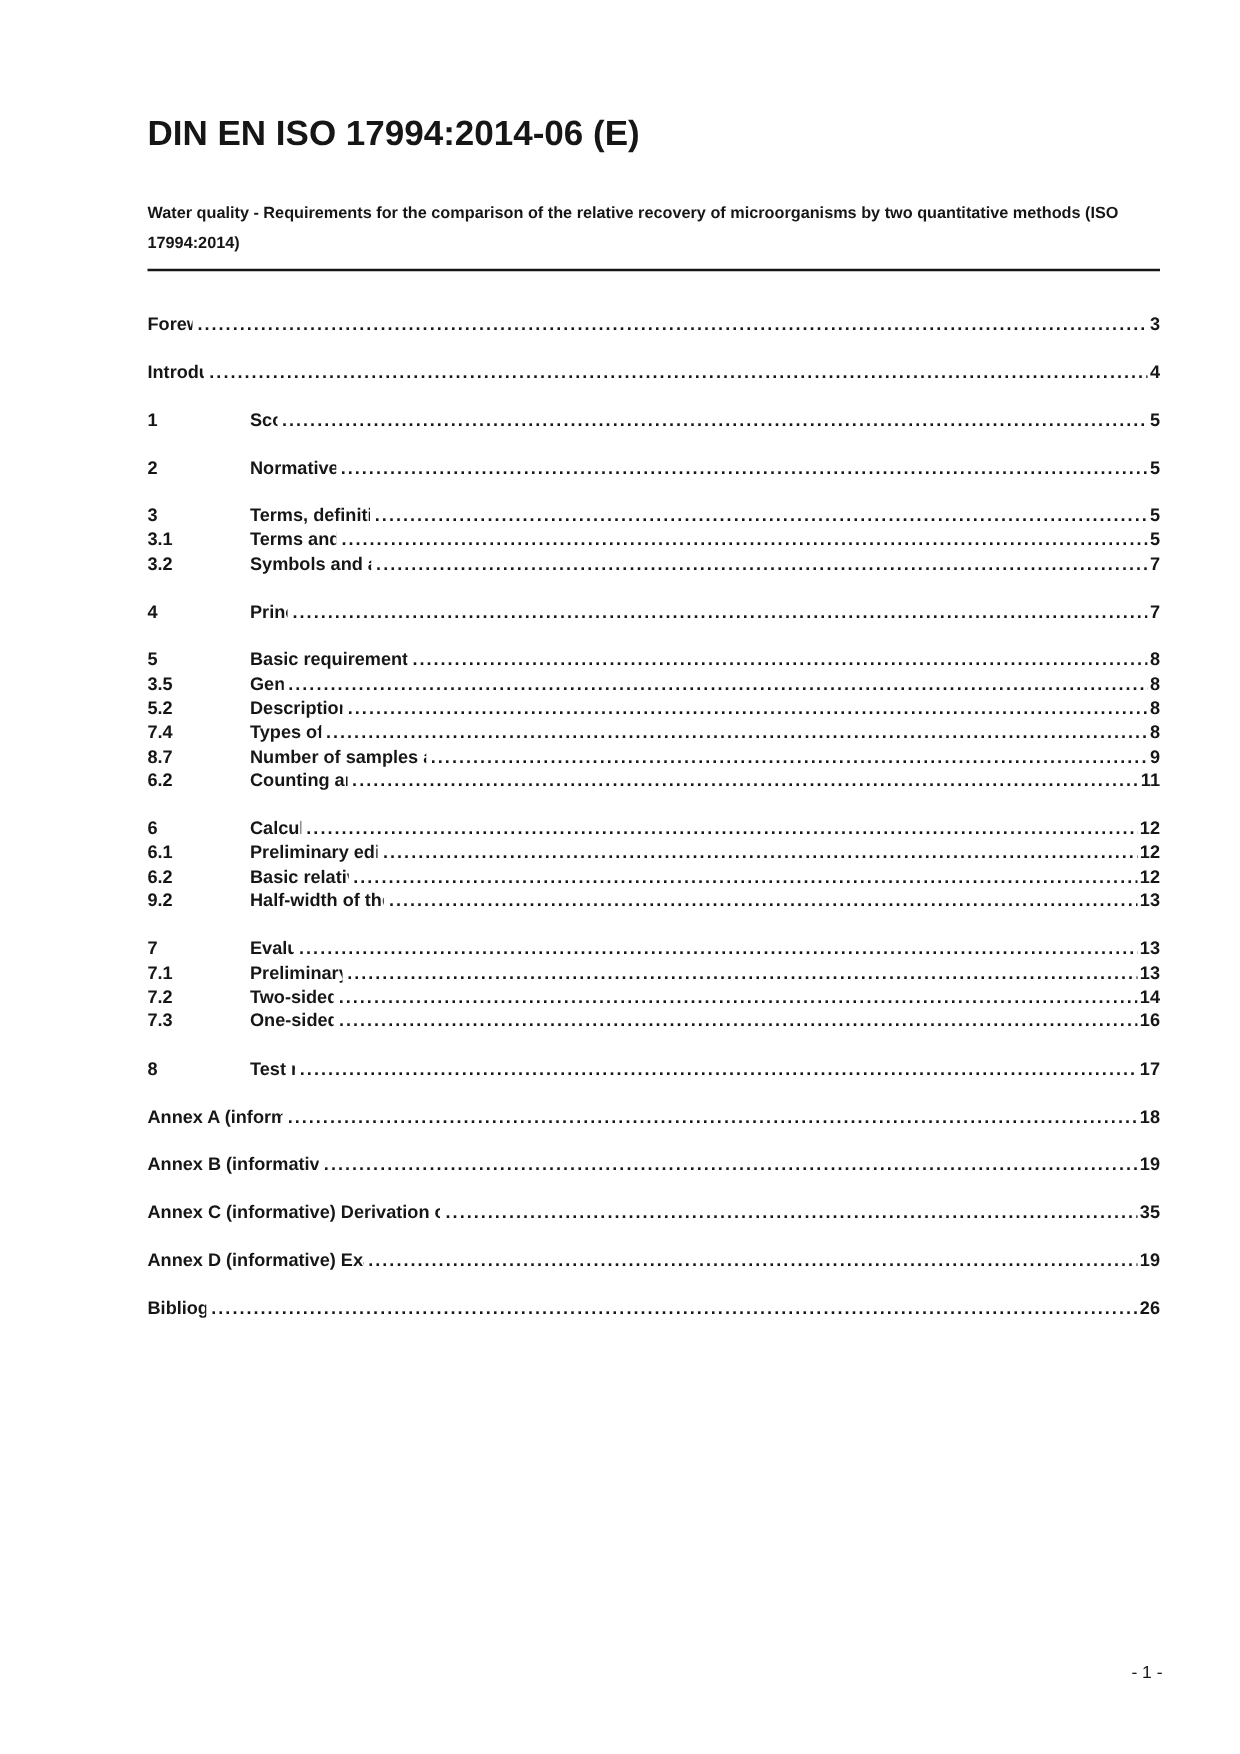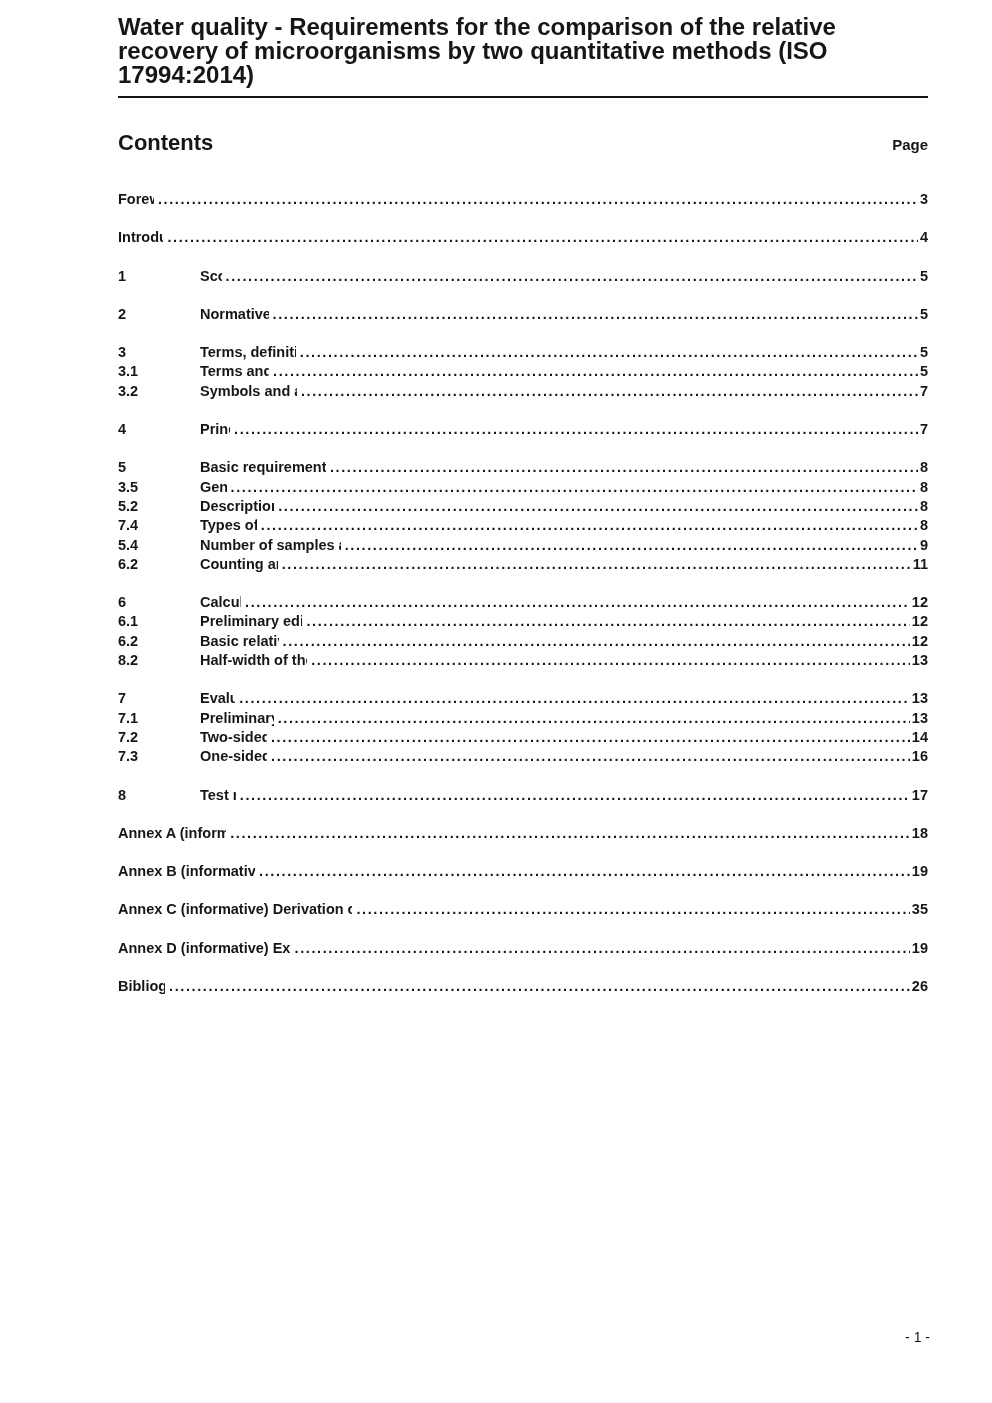--- a/index.html
+++ b/index.html
@@ -18,22 +18,22 @@
     top: 0;
     width: 810px;
   }
   .doc-number {
     margin-top: 90px;
     font-size: 28px;
     font-weight: bold;
     line-height: 34px;
   }
   .doc-title {
-    margin-top: 15px;
-    font-size: 24px;
+    margin-top: 34px;
+    font-size: 13px;
     font-weight: bold;
     line-height: 24px;
     padding-bottom: 9px;
     border-bottom: 2px solid #161616;
   }
   .contents-row {
     margin-top: 32px;
     display: flex;
     justify-content: space-between;
     align-items: baseline;
@@ -81,27 +81,24 @@
     font-size: 14px;
     font-weight: normal;
     color: #161616;
   }
 </style>
 </head>
 <body>
 
 <div class="page-content">
 
+  <div class="doc-number">DIN EN ISO 17994:2014-06 (E)</div>
 
   <div class="doc-title">Water quality - Requirements for the comparison of the relative recovery of microorganisms by two quantitative methods (ISO 17994:2014)</div>
 
-  <div class="contents-row">
-    <div class="contents-heading">Contents</div>
-    <div class="page-label">Page</div>
-  </div>
 
   <div class="toc" id="toc-list">
       <div class="toc-group">
         <div class="toc-row">
           <span class="toc-label">Foreword</span>
           <span class="toc-dots"></span>
           <span class="toc-page">3</span>
         </div>
       </div>
       <div class="toc-group">
@@ -174,21 +171,21 @@
           <span class="toc-dots"></span>
           <span class="toc-page">8</span>
         </div>
         <div class="toc-row">
           <span class="toc-num">7.4</span>
           <span class="toc-label">Types of samples</span>
           <span class="toc-dots"></span>
           <span class="toc-page">8</span>
         </div>
         <div class="toc-row">
-          <span class="toc-num">5.4</span>
+          <span class="toc-num">8.7</span>
           <span class="toc-label">Number of samples and participating laboratories</span>
           <span class="toc-dots"></span>
           <span class="toc-page">9</span>
         </div>
         <div class="toc-row">
           <span class="toc-num">6.2</span>
           <span class="toc-label">Counting and confirming</span>
           <span class="toc-dots"></span>
           <span class="toc-page">11</span>
         </div>
@@ -206,21 +203,21 @@
           <span class="toc-dots"></span>
           <span class="toc-page">12</span>
         </div>
         <div class="toc-row">
           <span class="toc-num">6.2</span>
           <span class="toc-label">Basic relative differences</span>
           <span class="toc-dots"></span>
           <span class="toc-page">12</span>
         </div>
         <div class="toc-row">
-          <span class="toc-num">8.2</span>
+          <span class="toc-num">9.2</span>
           <span class="toc-label">Half-width of the confidence interval</span>
           <span class="toc-dots"></span>
           <span class="toc-page">13</span>
         </div>
       </div>
       <div class="toc-group">
         <div class="toc-row">
           <span class="toc-num">7</span>
           <span class="toc-label">Evaluation</span>
           <span class="toc-dots"></span>

